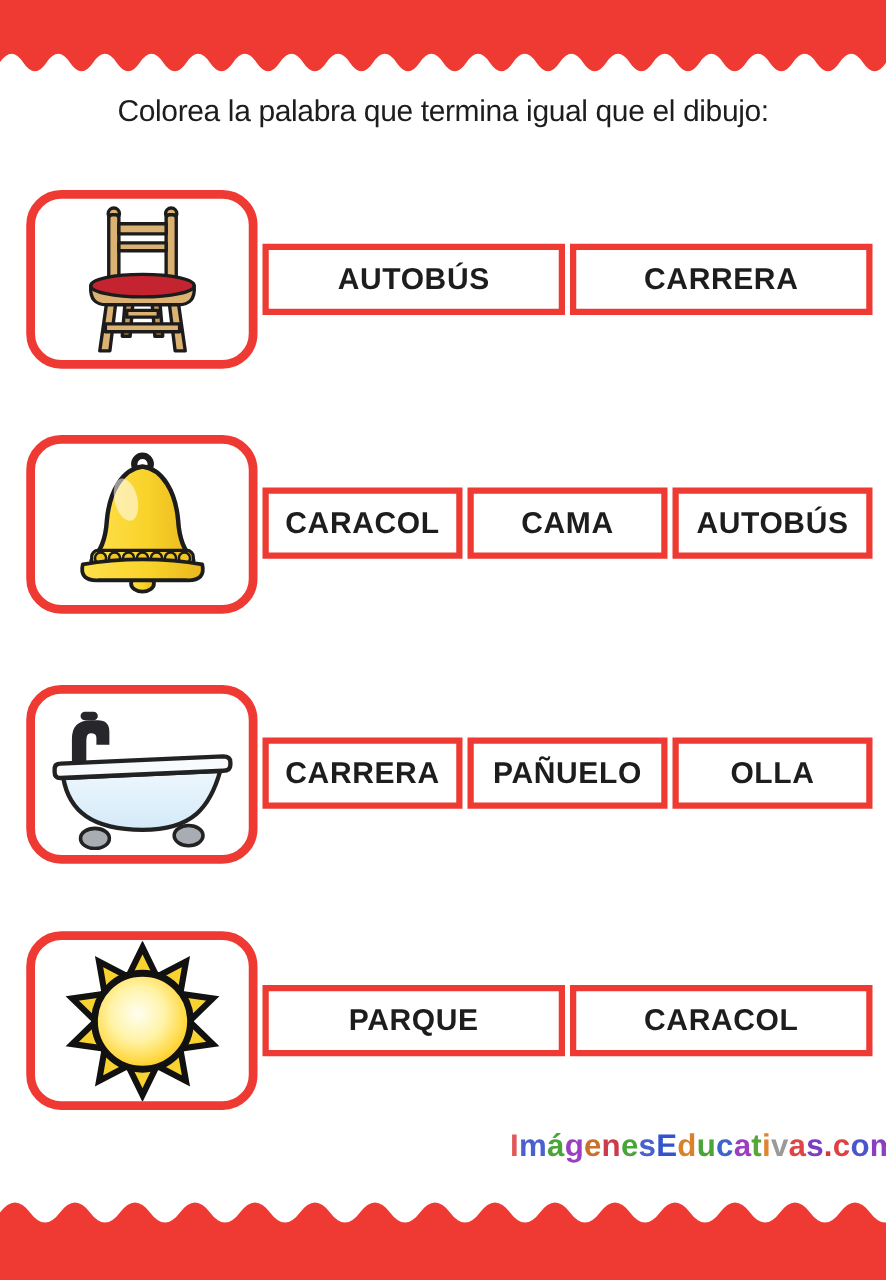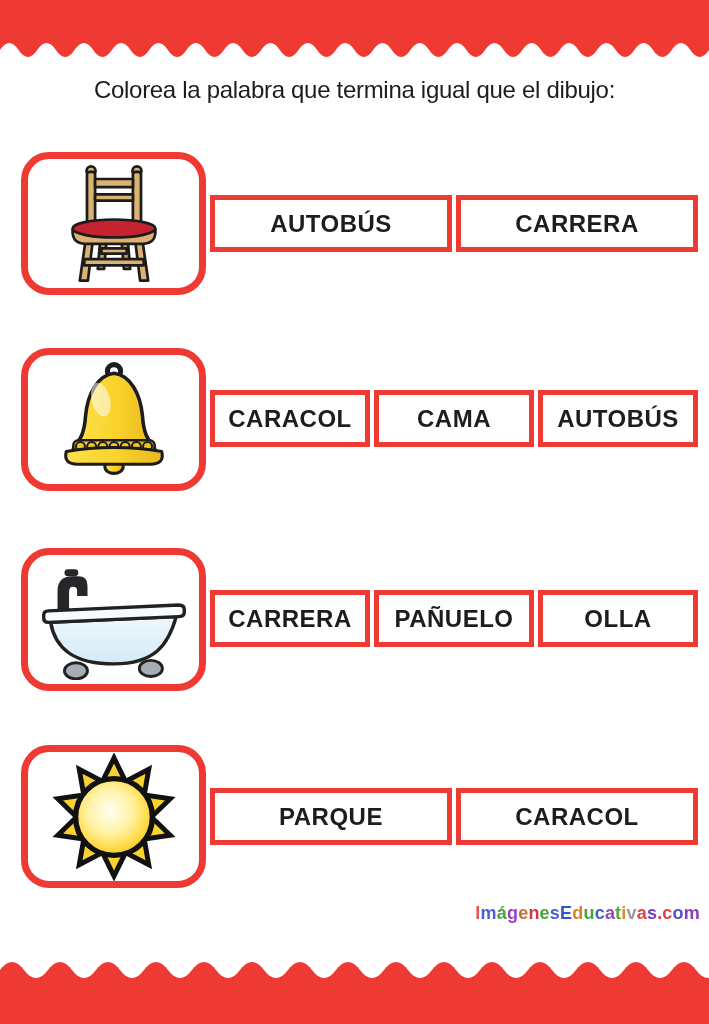--- a/index.html
+++ b/index.html
@@ -42,21 +42,21 @@
     border: 5px solid var(--accent);
     display: flex; align-items: center; justify-content: center;
     font-size: 24px; font-weight: 700; letter-spacing: 0.5px;
     color: var(--ink);
     cursor: pointer;
   }
 
   .site-credit {
     position: absolute; top: 903px; left: 408px; width: 292px;
     text-align: right;
-    font-size: 18px; font-weight: 700; letter-spacing: 0.2px;
+    font-size: 25px; font-weight: 700; letter-spacing: 0.2px;
     white-space: nowrap;
   }
 </style>
 </head>
 <body>
 
 <svg class="wave wave-top" viewBox="0 0 709 64" preserveAspectRatio="none">
   <path fill="#ee3a33" d="M0,0 L709,0 L709,50
     q-9.3,14 -18.66,0 q-9.3,-14 -18.66,0
     q-9.3,14 -18.66,0 q-9.3,-14 -18.66,0

